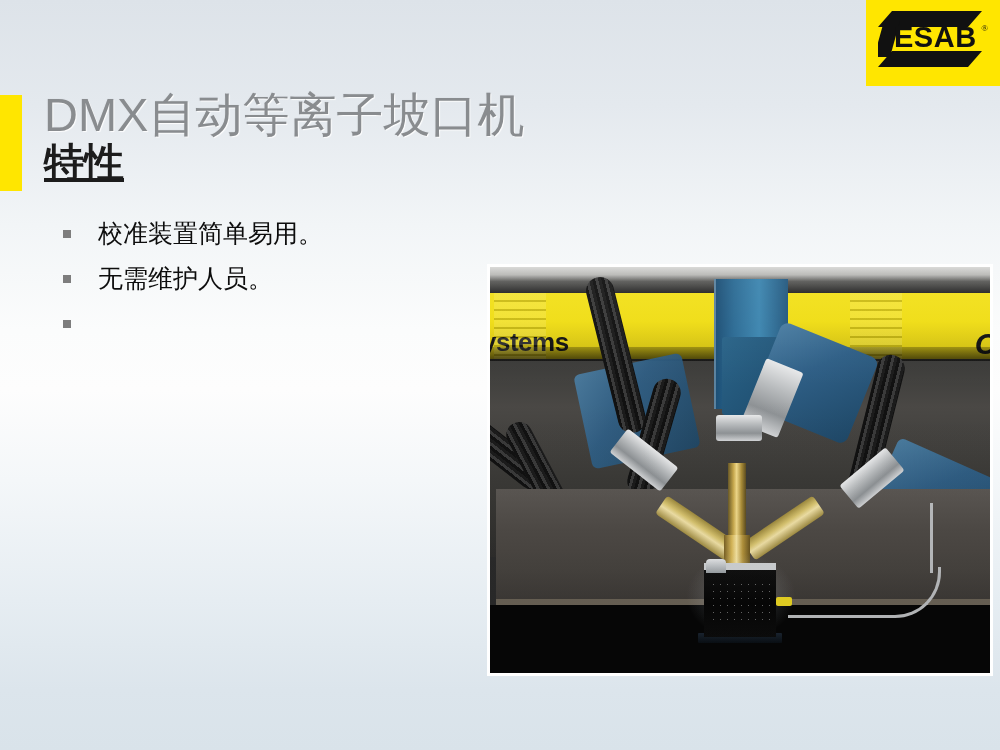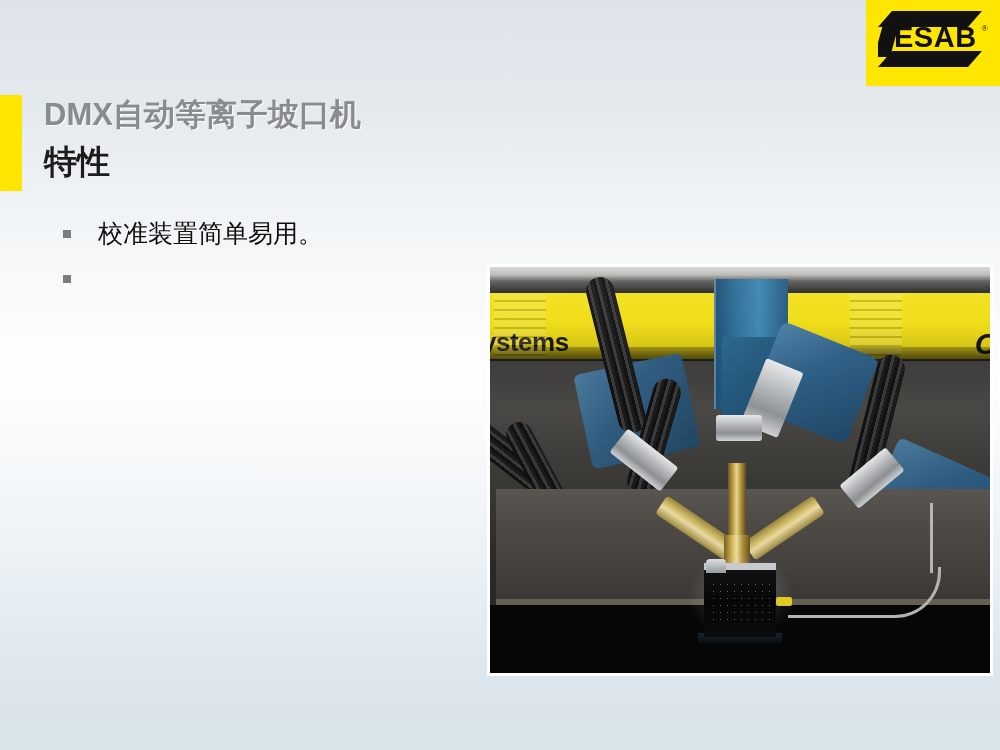--- a/index.html
+++ b/index.html
@@ -66,34 +66,35 @@
     height: 96px;
     background: #ffe600;
   }
   #title-wrap {
     position: absolute;
     left: 44px;
     top: 88px;
     width: 640px;
   }
   #main-title {
-    font-size: 31px;
+    font-size: 47px;
     line-height: 53px;
     color: #898c8f;
-    font-weight: 700;
+    font-weight: 400;
     letter-spacing: 0px;
     text-shadow: 1px 1px 1px rgba(255,255,255,0.95), 0 0 1px rgba(120,125,130,0.25);
     white-space: nowrap;
   }
   #sub-title {
-    font-size: 33px;
+    font-size: 40px;
     line-height: 44px;
     color: #1c1c1c;
     font-weight: bold;
     margin-top: -1px;
+    text-decoration: underline;
   }
 
   
   #body-wrap {
     position: absolute;
     left: 58px;
     top: 215px;
     width: 420px;
   }
   #lead-heading {
@@ -374,20 +375,24 @@
   </div>
 
   <div id="body-wrap">
     <ul class="bullets">
       <li>
         <span class="marker"></span>
         <span>校准装置简单易用。</span>
       </li>
       <li>
         <span class="marker"></span>
+        <span>无需维护人员。</span>
+      </li>
+      <li>
+        <span class="marker"></span>
       </li>
     </ul>
   </div>
 
   <div id="photo-frame">
     <div id="photo">
 
       <div class="ph" id="scene-darkbg"></div>
 
       <div class="ph" id="scene-yellow">

